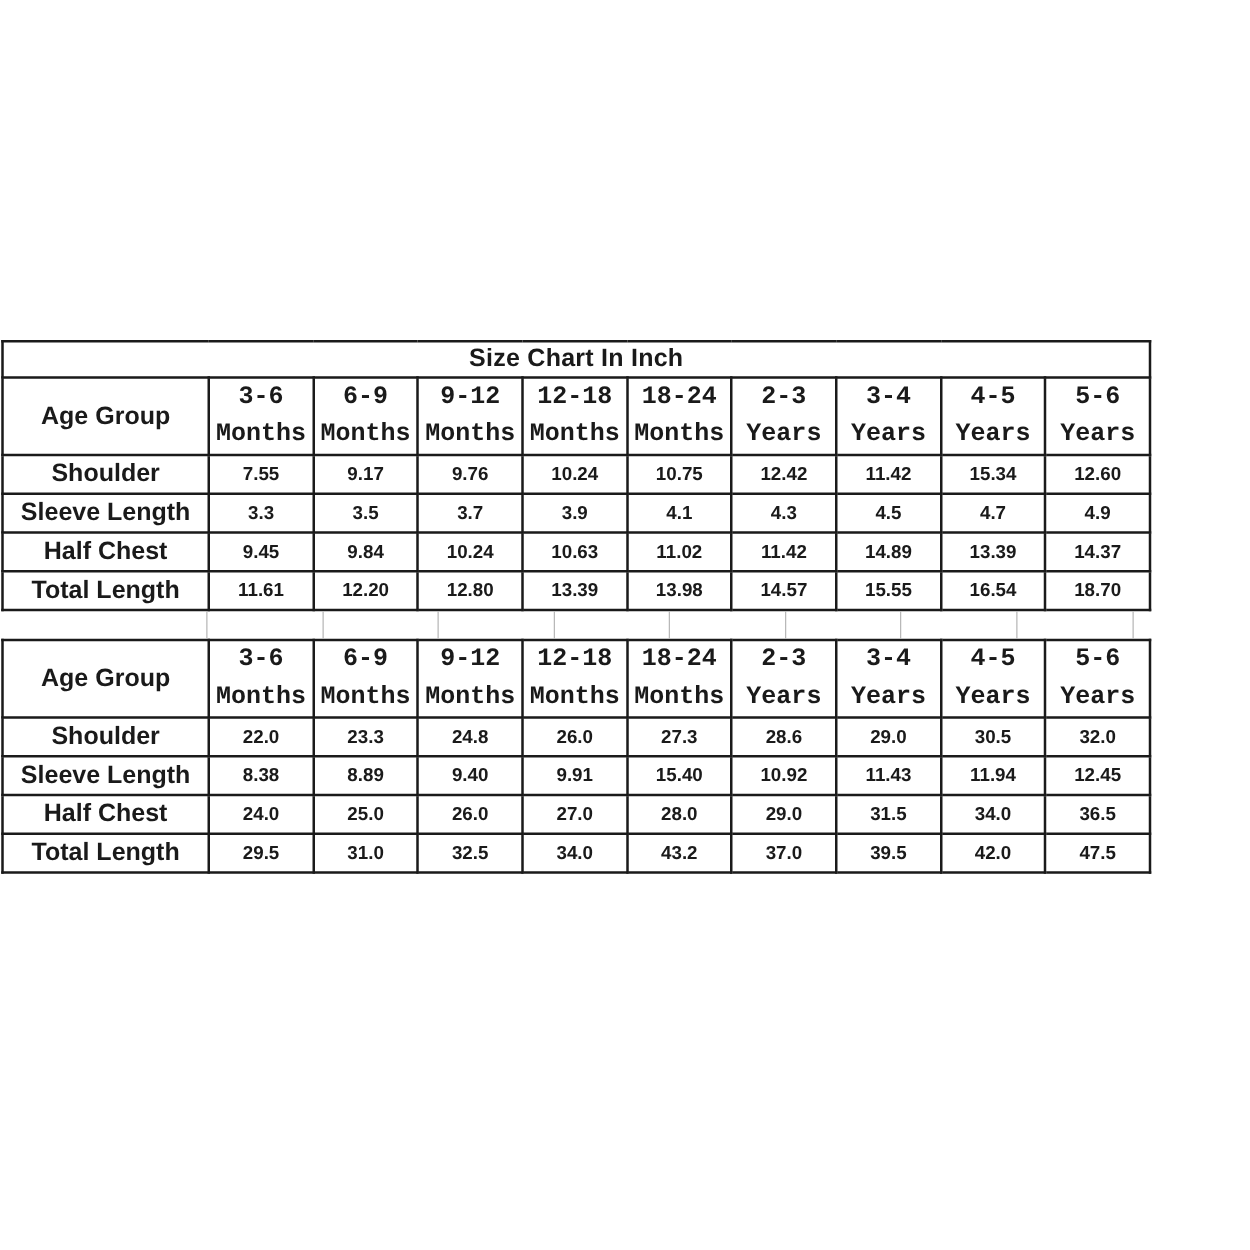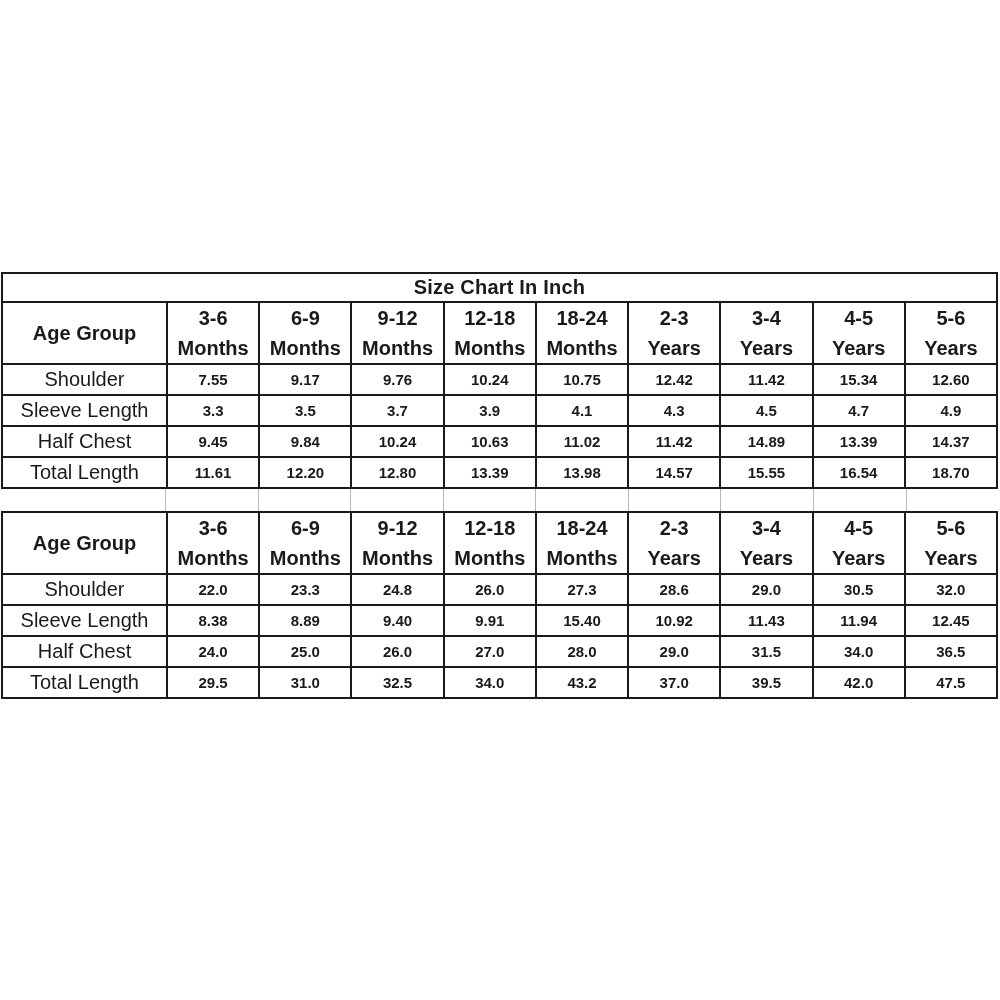--- a/index.html
+++ b/index.html
@@ -18,21 +18,21 @@
   }
   .stack {
     position: absolute;
     top: 272px;
     left: 1px;
     width: 997px;
   }
   table.size-chart {
     border-collapse: collapse;
     table-layout: fixed;
-    width: 997px;
+    width: 920px;
   }
   col.c-label { width: 165px; }
   table.size-chart td, table.size-chart th {
     border: 2px solid #1a1a1a;
     text-align: center;
     vertical-align: middle;
     padding: 0;
     color: #1a1a1a;
     overflow: hidden;
   }
@@ -43,31 +43,32 @@
     letter-spacing: 0.2px;
   }
   .header-row th {
     height: 59px;
     font-size: 20px;
     font-weight: bold;
   }
   .h-top, .h-bot {
     display: block;
     line-height: 30px;
+    font-family: Liberation Mono, monospace;
   }
   .corner-cell {
     font-size: 20px;
     font-weight: bold;
   }
   .data-row td {
     height: 29px;
   }
   .row-label {
     font-size: 20px;
-    font-weight: normal;
+    font-weight: bold;
   }
   .val {
     font-size: 15px;
     font-weight: bold;
   }
   
   .spacer {
     display: flex;
     width: 997px;
     height: 22px;

